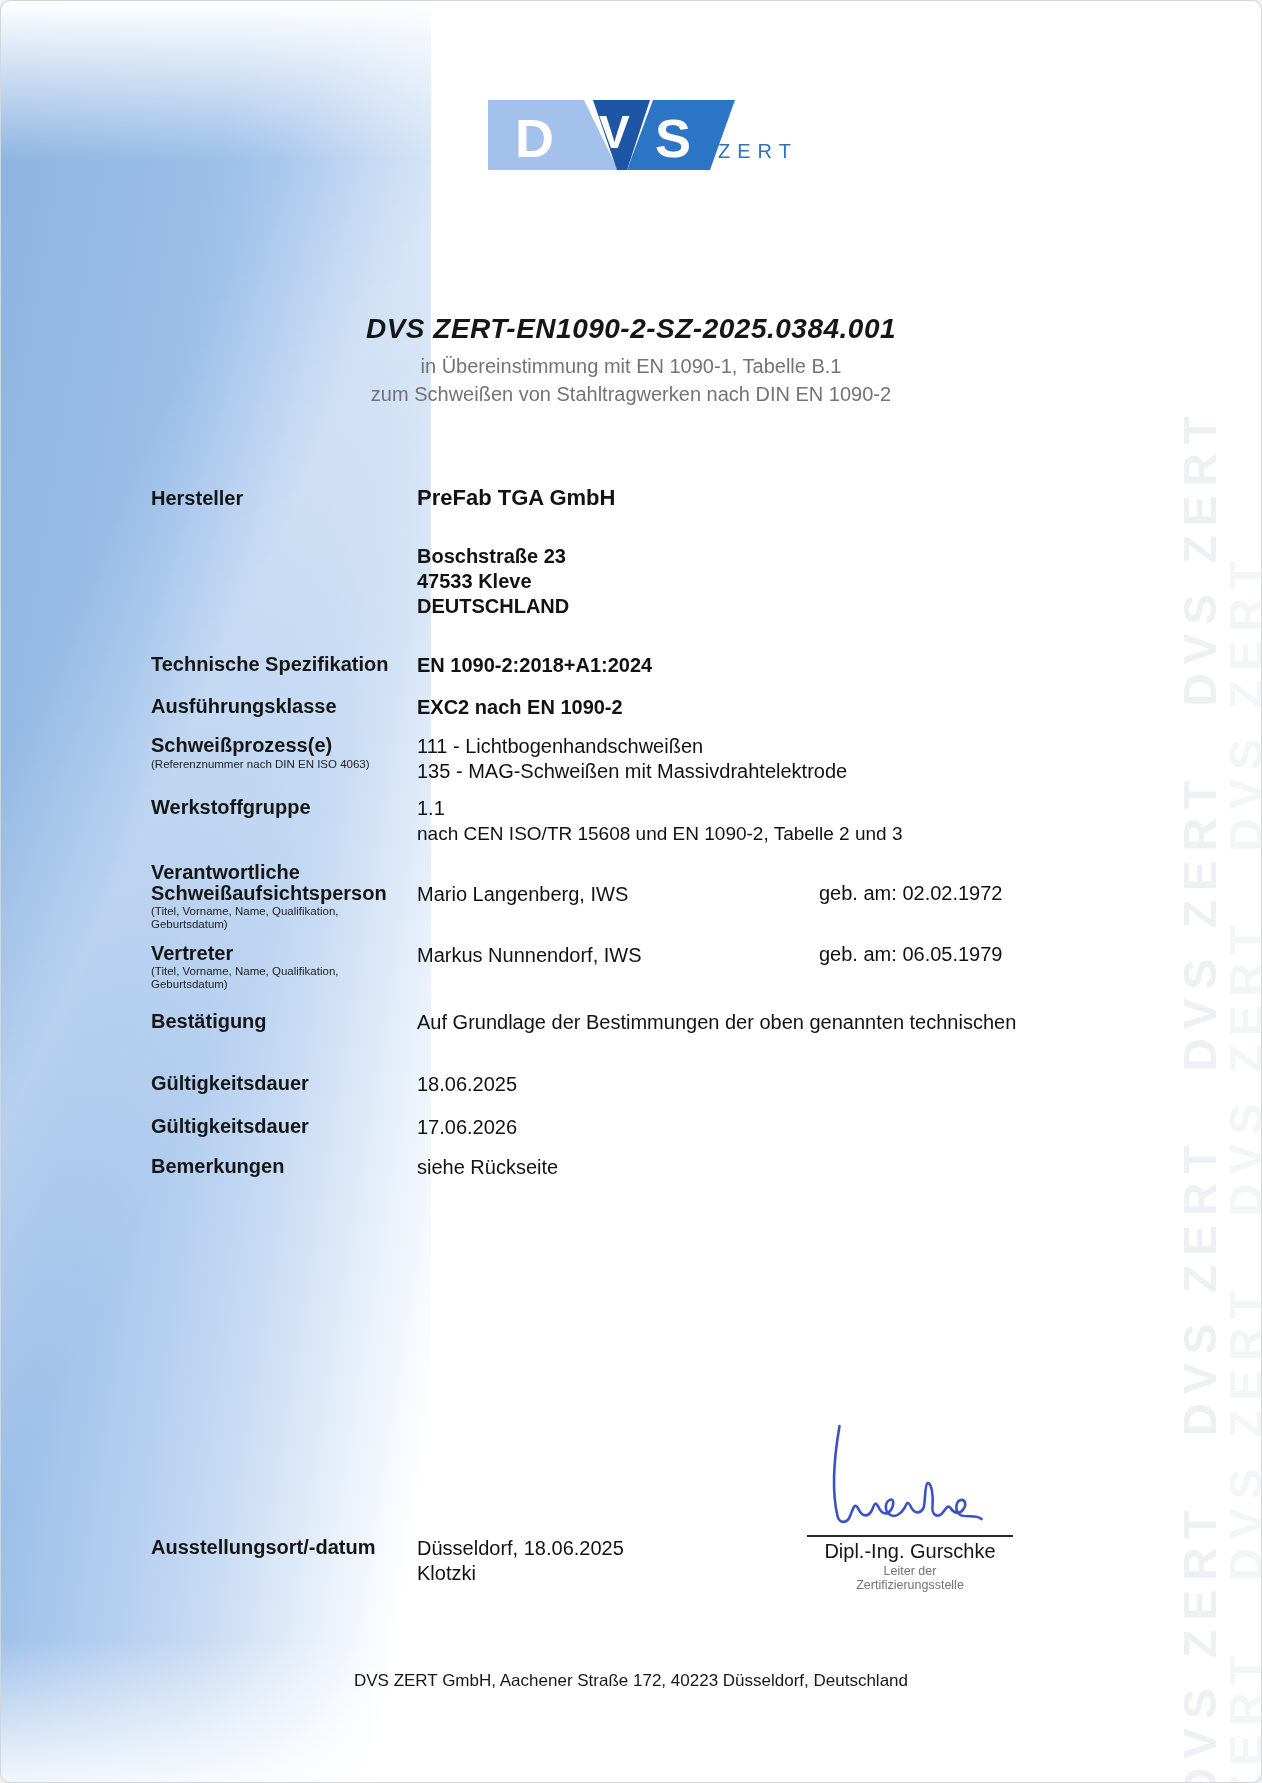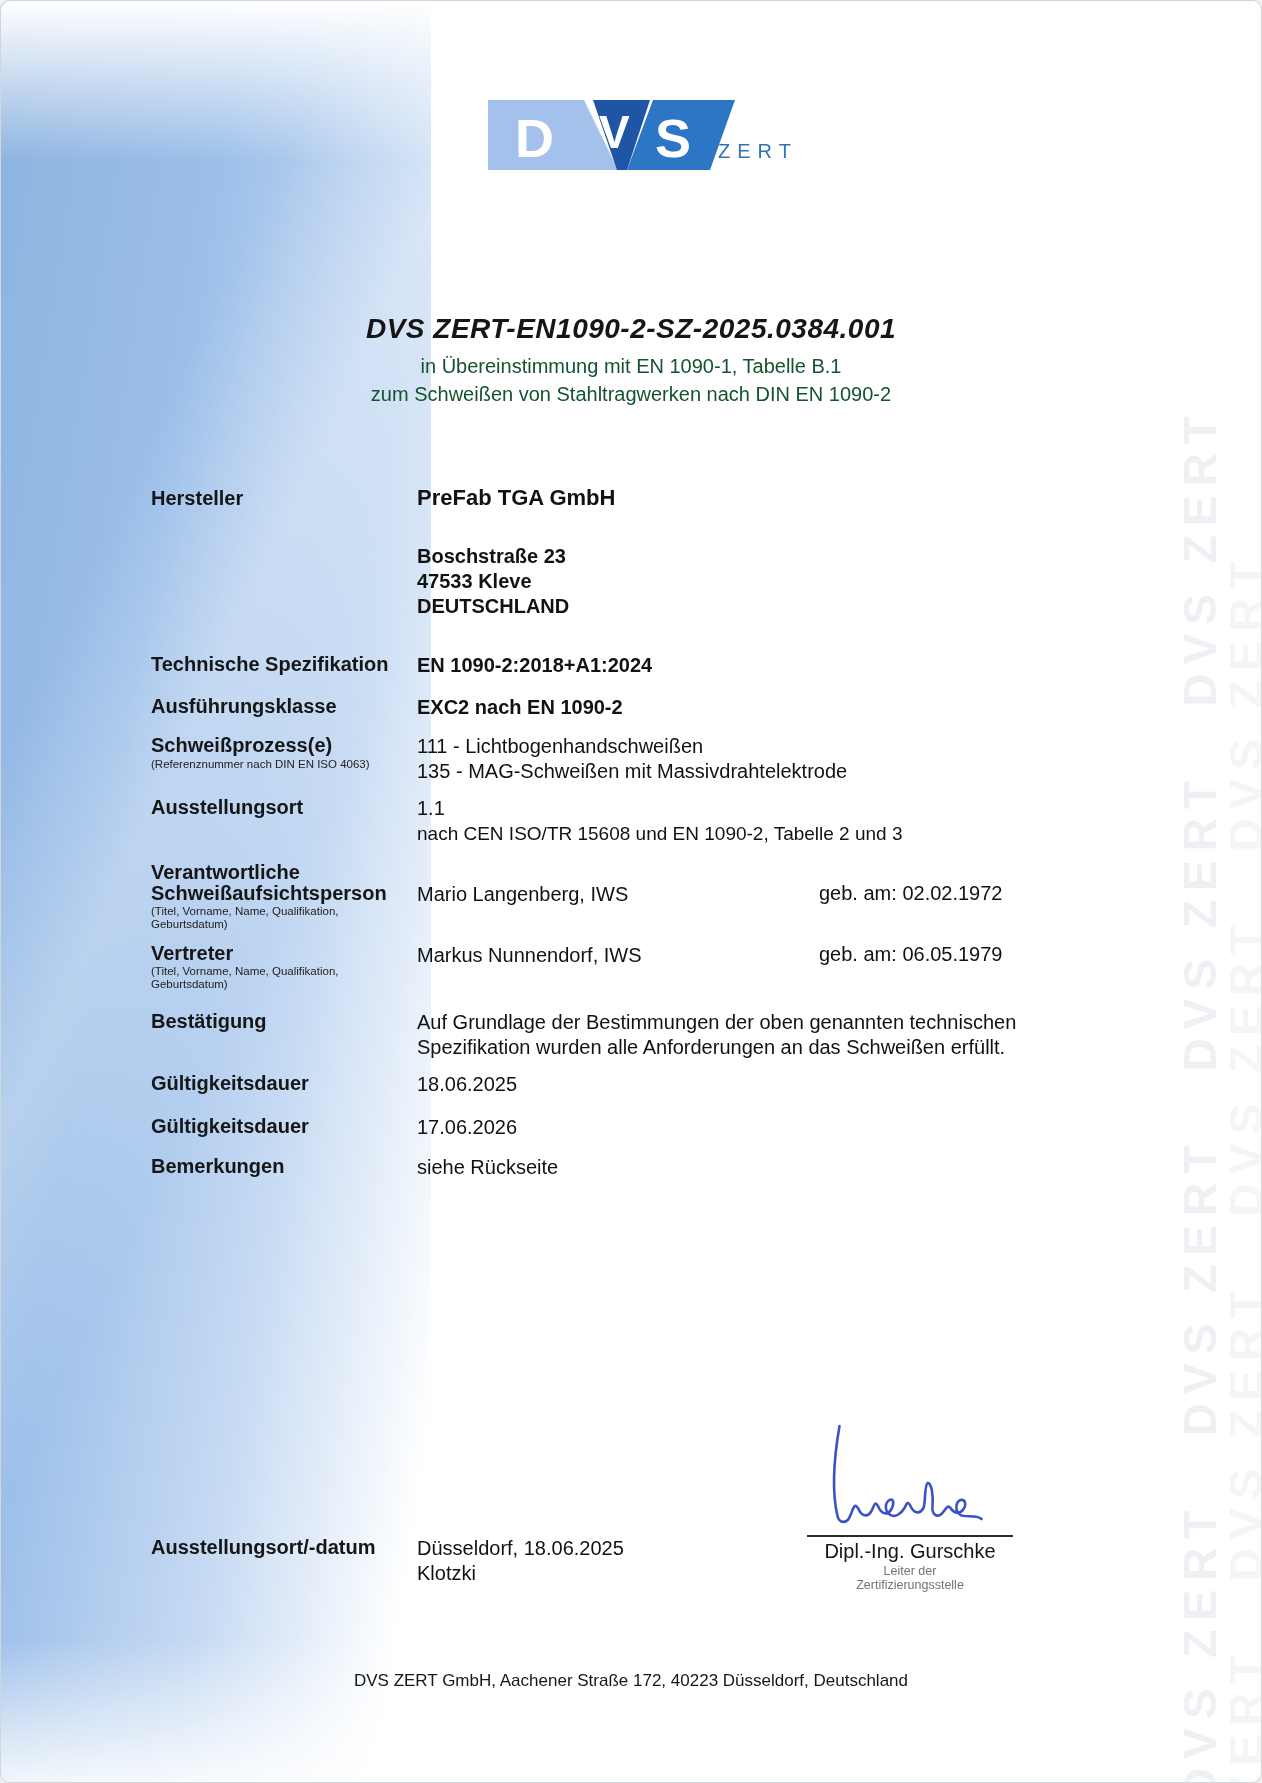--- a/index.html
+++ b/index.html
@@ -47,21 +47,21 @@
     font-size:20px;letter-spacing:7px;color:#3272b8;font-weight:400;margin-left:27px;
   }
   .title{
     position:absolute;left:0;top:192px;width:100%;
     text-align:center;font-size:74px;font-weight:700;letter-spacing:-1px;color:#1b1b1b;
   }
   .certno{
     position:absolute;left:0;top:312px;width:100%;
     text-align:center;font-size:28px;font-weight:700;letter-spacing:.5px;color:#161616;font-style:italic;
   }
-  .subt{position:absolute;left:0;width:100%;text-align:center;font-size:20px;color:#14532d;}
+  .subt{position:absolute;left:0;width:100%;text-align:center;font-size:20px;color:#737373;}
   
   .lbl{position:absolute;left:150px;font-size:20px;font-weight:700;color:#161616;line-height:21px;}
   .sub{position:absolute;left:150px;font-size:11.5px;color:#222;line-height:12.5px;}
   .val{position:absolute;left:416px;font-size:20px;color:#121212;line-height:25px;}
   .valb{font-weight:700;}
   .birth{position:absolute;left:818px;font-size:20px;color:#121212;}
   .addr span{display:block;}
   
   .sigline{position:absolute;left:806px;top:1534px;width:206px;height:2px;background:#2b2b2b;}
   .signame{position:absolute;left:784px;top:1539px;width:250px;text-align:center;font-size:20px;color:#151515;}
@@ -104,40 +104,39 @@
   <div class="val valb" style="top:652px;">EN 1090-2:2018+A1:2024</div>
 
   <div class="lbl" style="top:695px;">Ausführungsklasse</div>
   <div class="val valb" style="top:694px;">EXC2 nach EN 1090-2</div>
 
   <div class="lbl" style="top:734px;">Schweißprozess(e)</div>
   <div class="sub" style="top:757px;">(Referenznummer nach DIN EN ISO 4063)</div>
   <div class="val" style="top:733px;">111 - Lichtbogenhandschweißen</div>
   <div class="val" style="top:758px;">135 - MAG-Schweißen mit Massivdrahtelektrode</div>
 
-  <div class="lbl" style="top:796px;">Ausstellungsort</div>
+  <div class="lbl" style="top:796px;">Werkstoffgruppe</div>
   <div class="val" style="top:795px;">1.1</div>
   <div class="val" style="top:820px;font-size:19px;">nach CEN ISO/TR 15608 und EN 1090-2, Tabelle 2 und 3</div>
 
   <div class="lbl" style="top:861px;">Verantwortliche</div>
   <div class="lbl" style="top:882px;">Schweißaufsichtsperson</div>
   <div class="sub" style="top:904px;">(Titel, Vorname, Name, Qualifikation,</div>
   <div class="sub" style="top:917px;">Geburtsdatum)</div>
   <div class="val" style="top:881px;">Mario Langenberg, IWS</div>
   <div class="birth" style="top:881px;">geb. am: 02.02.1972</div>
 
   <div class="lbl" style="top:942px;">Vertreter</div>
   <div class="sub" style="top:964px;">(Titel, Vorname, Name, Qualifikation,</div>
   <div class="sub" style="top:977px;">Geburtsdatum)</div>
   <div class="val" style="top:942px;">Markus Nunnendorf, IWS</div>
   <div class="birth" style="top:942px;">geb. am: 06.05.1979</div>
 
   <div class="lbl" style="top:1010px;">Bestätigung</div>
   <div class="val" style="top:1009px;">Auf Grundlage der Bestimmungen der oben genannten technischen</div>
-  <div class="val" style="top:1034px;">Spezifikation wurden alle Anforderungen an das Schweißen erfüllt.</div>
 
   <div class="lbl" style="top:1072px;">Gültigkeitsdauer</div>
   <div class="val" style="top:1071px;">18.06.2025</div>
 
   <div class="lbl" style="top:1115px;">Gültigkeitsdauer</div>
   <div class="val" style="top:1114px;">17.06.2026</div>
 
   <div class="lbl" style="top:1155px;">Bemerkungen</div>
   <div class="val" style="top:1154px;">siehe Rückseite</div>
 

